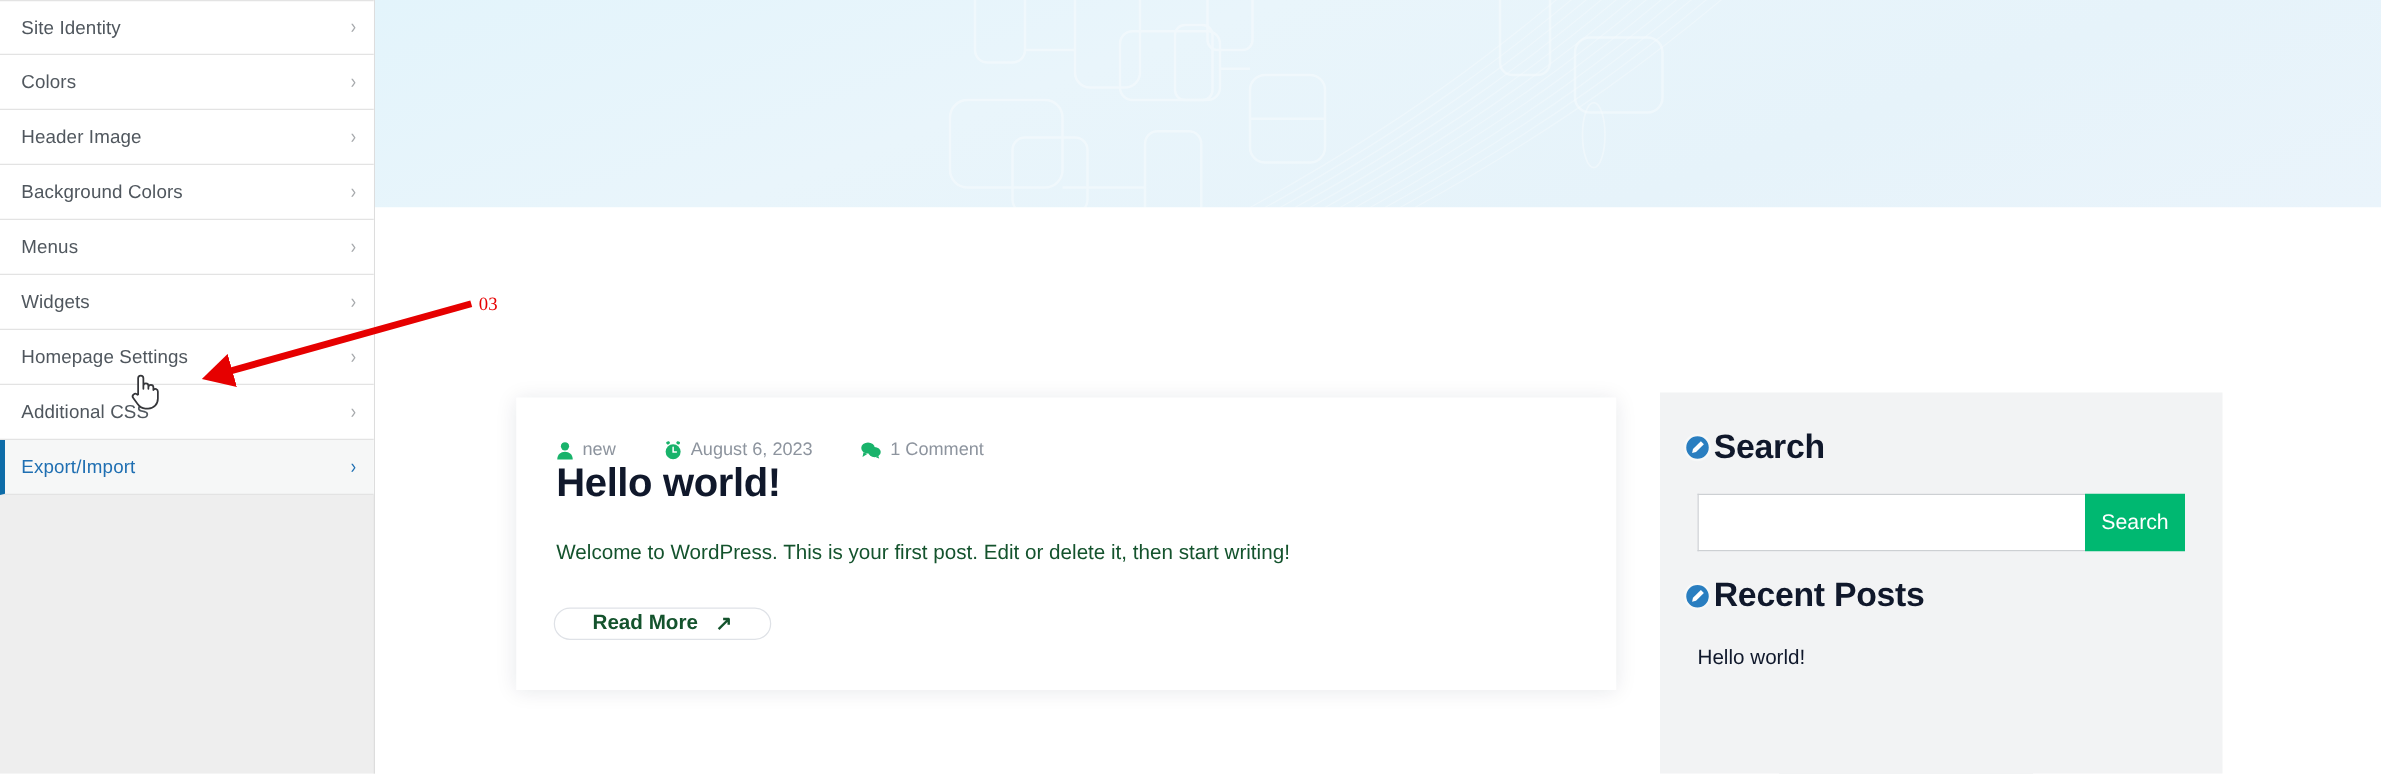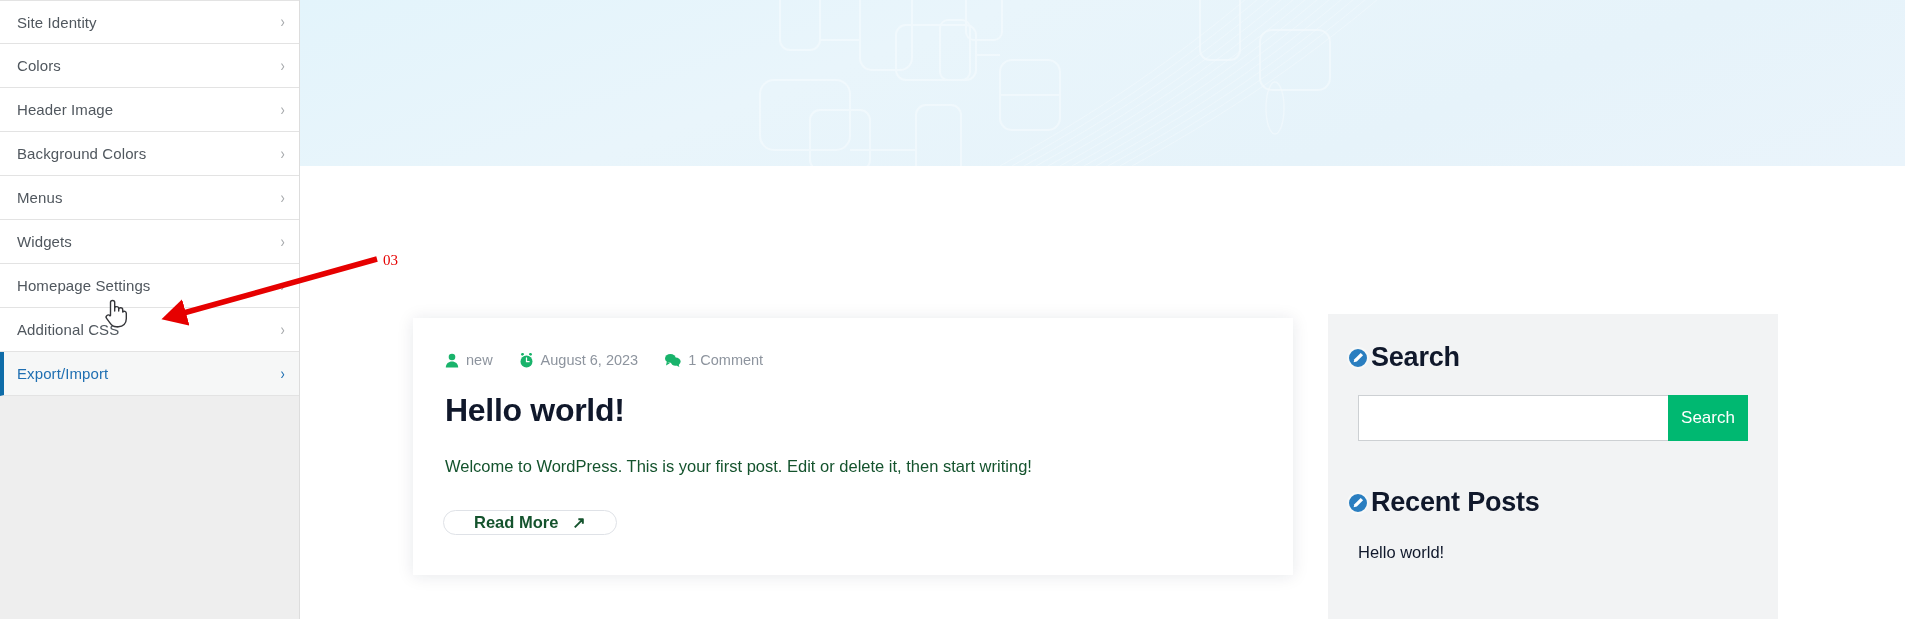--- a/index.html
+++ b/index.html
@@ -86,24 +86,23 @@
   .post-card {
     position: absolute;
     left: 113px; top: 152px;
     width: 880px;
     background: #ffffff;
     box-shadow: 0 1px 16px rgba(22,33,55,.10);
     padding: 34px 30px 40px 30px;
   }
   .post-meta {
     display: flex; align-items: center;
-    gap: 26px;
+    gap: 38px;
     font-size: 14.5px;
     color: #8d949e;
-    margin-bottom: 24px;
     padding-left: 2px;
   }
   .meta-chunk { display: flex; align-items: center; gap: 7px; }
   .meta-ico { color: #19b36b; display: inline-flex; }
   .post-title {
     font-size: 32px;
     font-weight: 700;
     color: #10182b;
     letter-spacing: -.3px;
     margin-bottom: 25px;
@@ -171,35 +170,34 @@
   .search-submit {
     flex: 0 0 auto;
     width: 80px;
     background: #00b871;
     color: #fff;
     border: none;
     font-size: 17px;
     cursor: pointer;
     font-family: "Liberation Sans", sans-serif;
   }
-  .recent-wrap { margin-top: 46px; }
+  .recent-wrap { margin-top: 20px; }
   .recent-list { list-style: none; padding-left: 0; margin-top: 18px; }
   .recent-list li {
     font-size: 16.5px;
     color: #10182b;
     line-height: 1.55;
     margin-bottom: 14px;
     cursor: pointer;
   }
 
   
   .annotation {
     position: absolute; inset: 0;
     pointer-events: none;
-    margin-top: 16px;
   }
   .annot-label {
     position: absolute;
     left: 383px; top: 236px;
     color: #e60000;
     font-size: 15px;
     font-family: "Liberation Serif", serif;
   }
 </style>
 </head>

